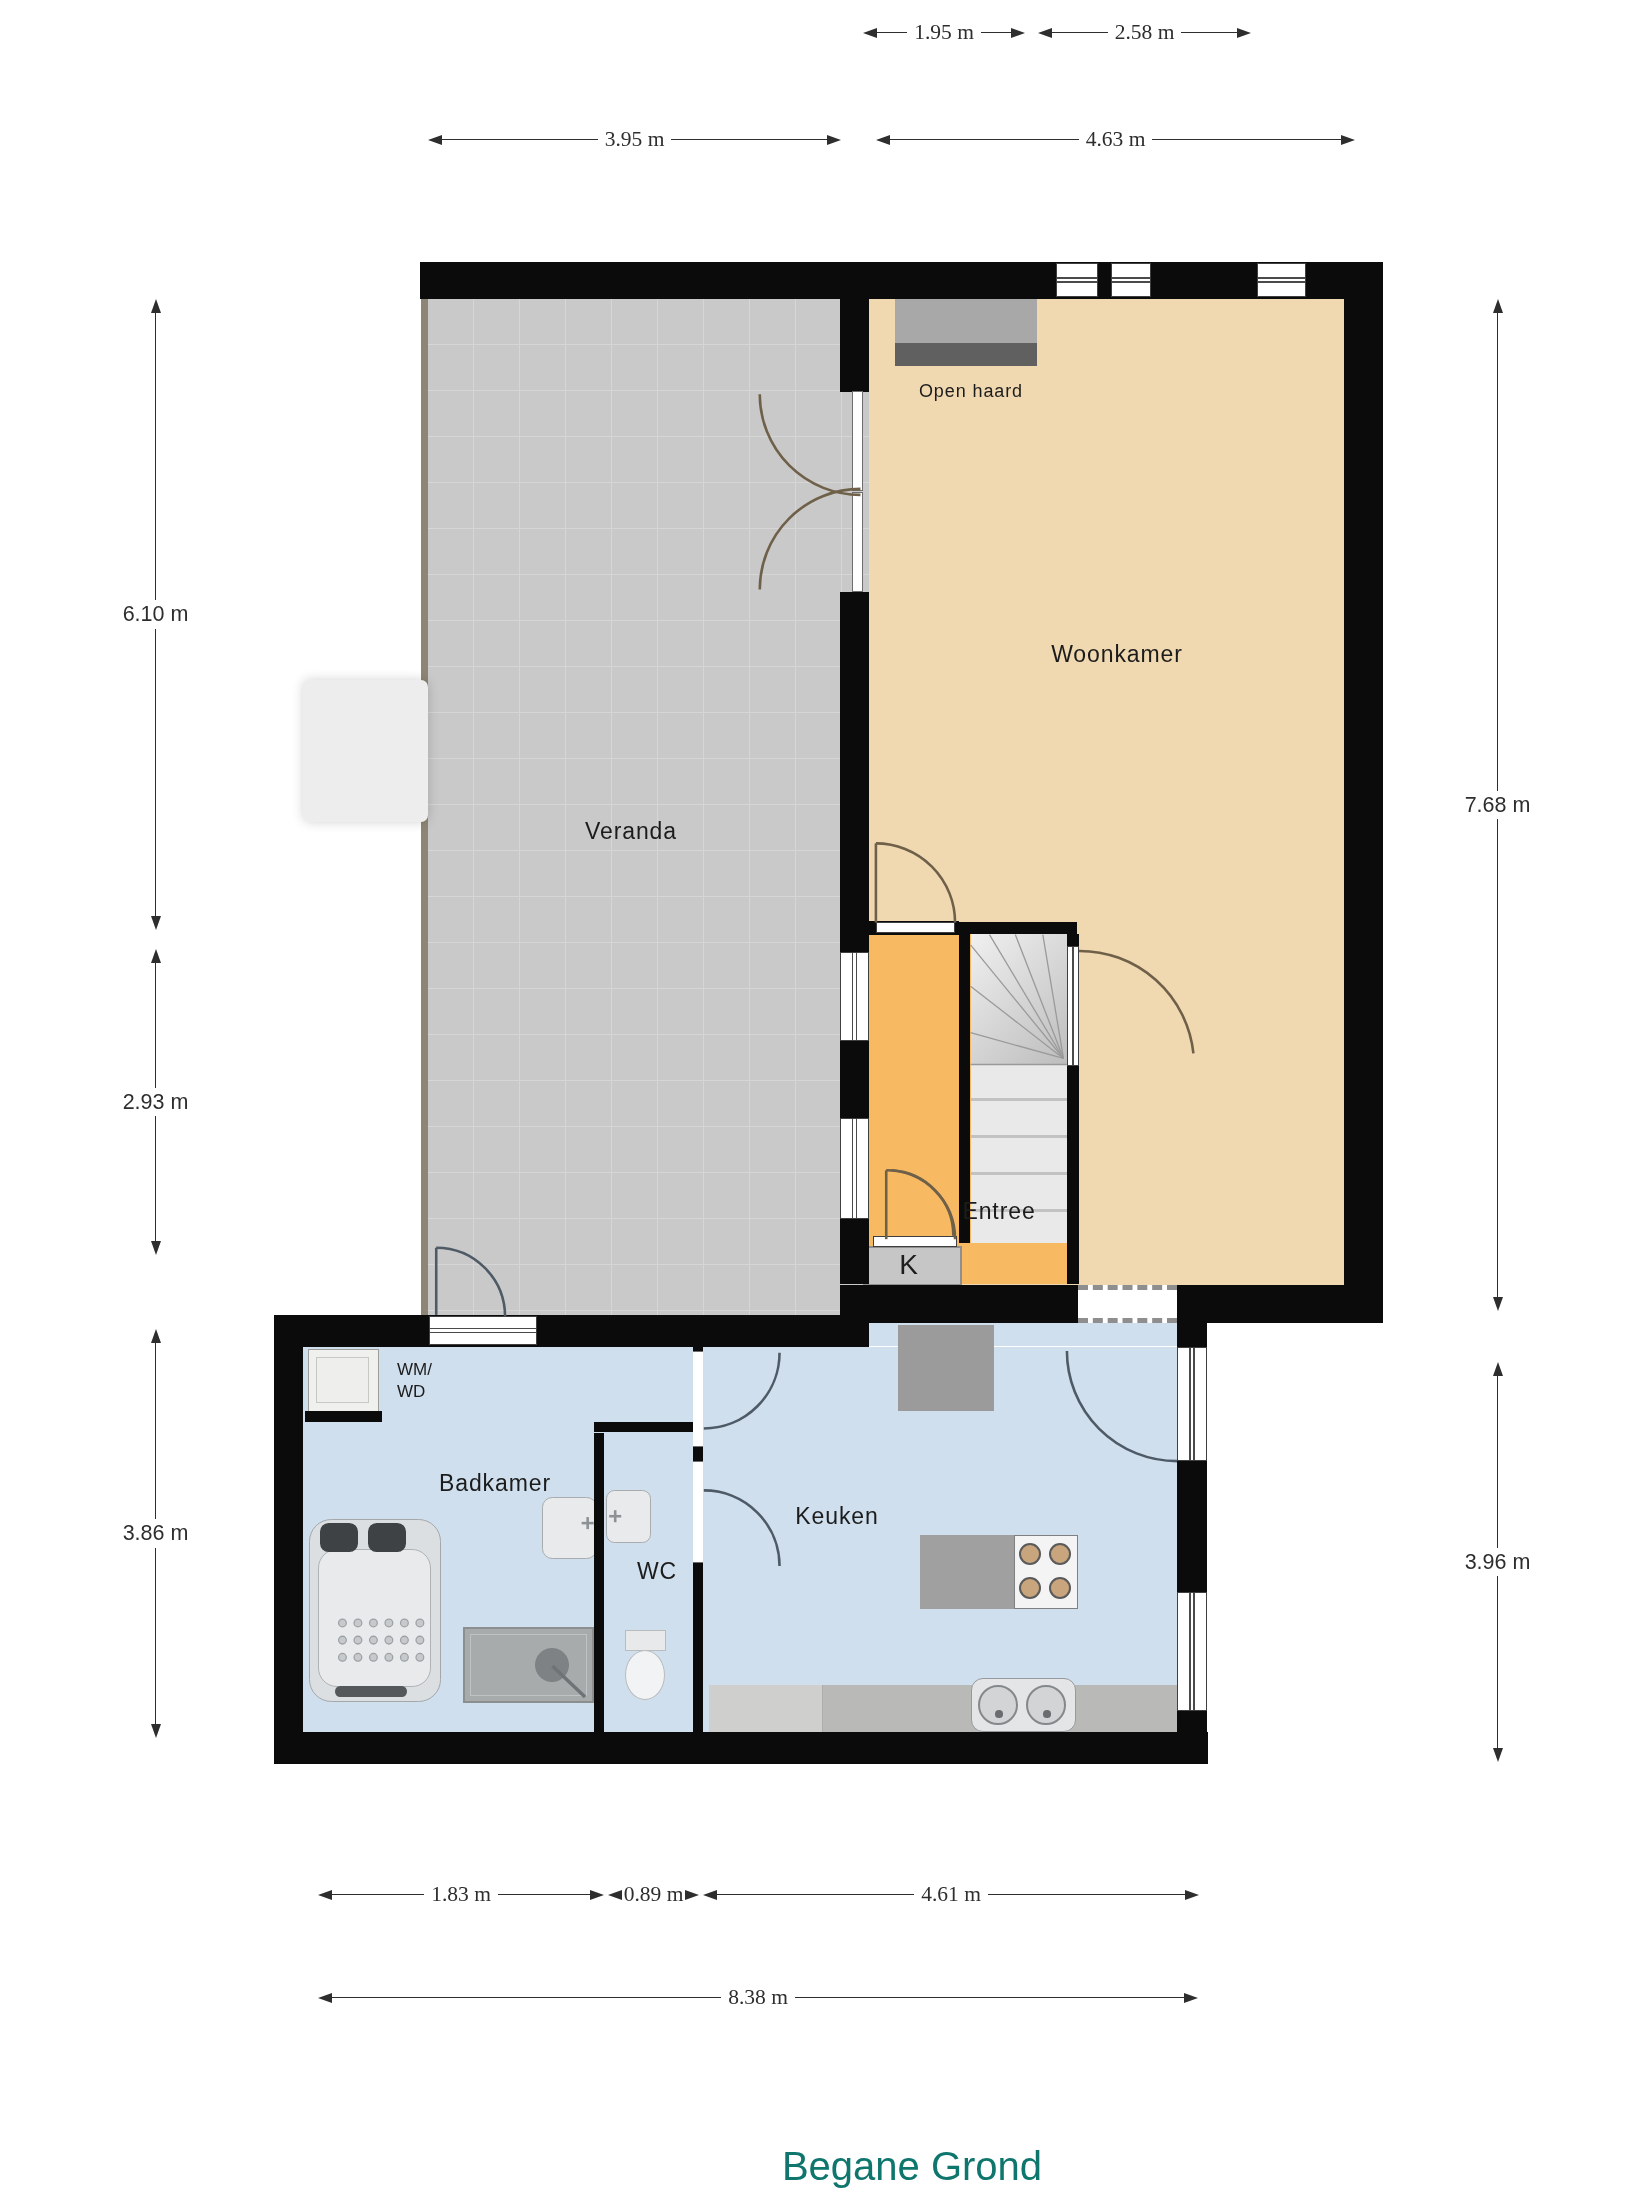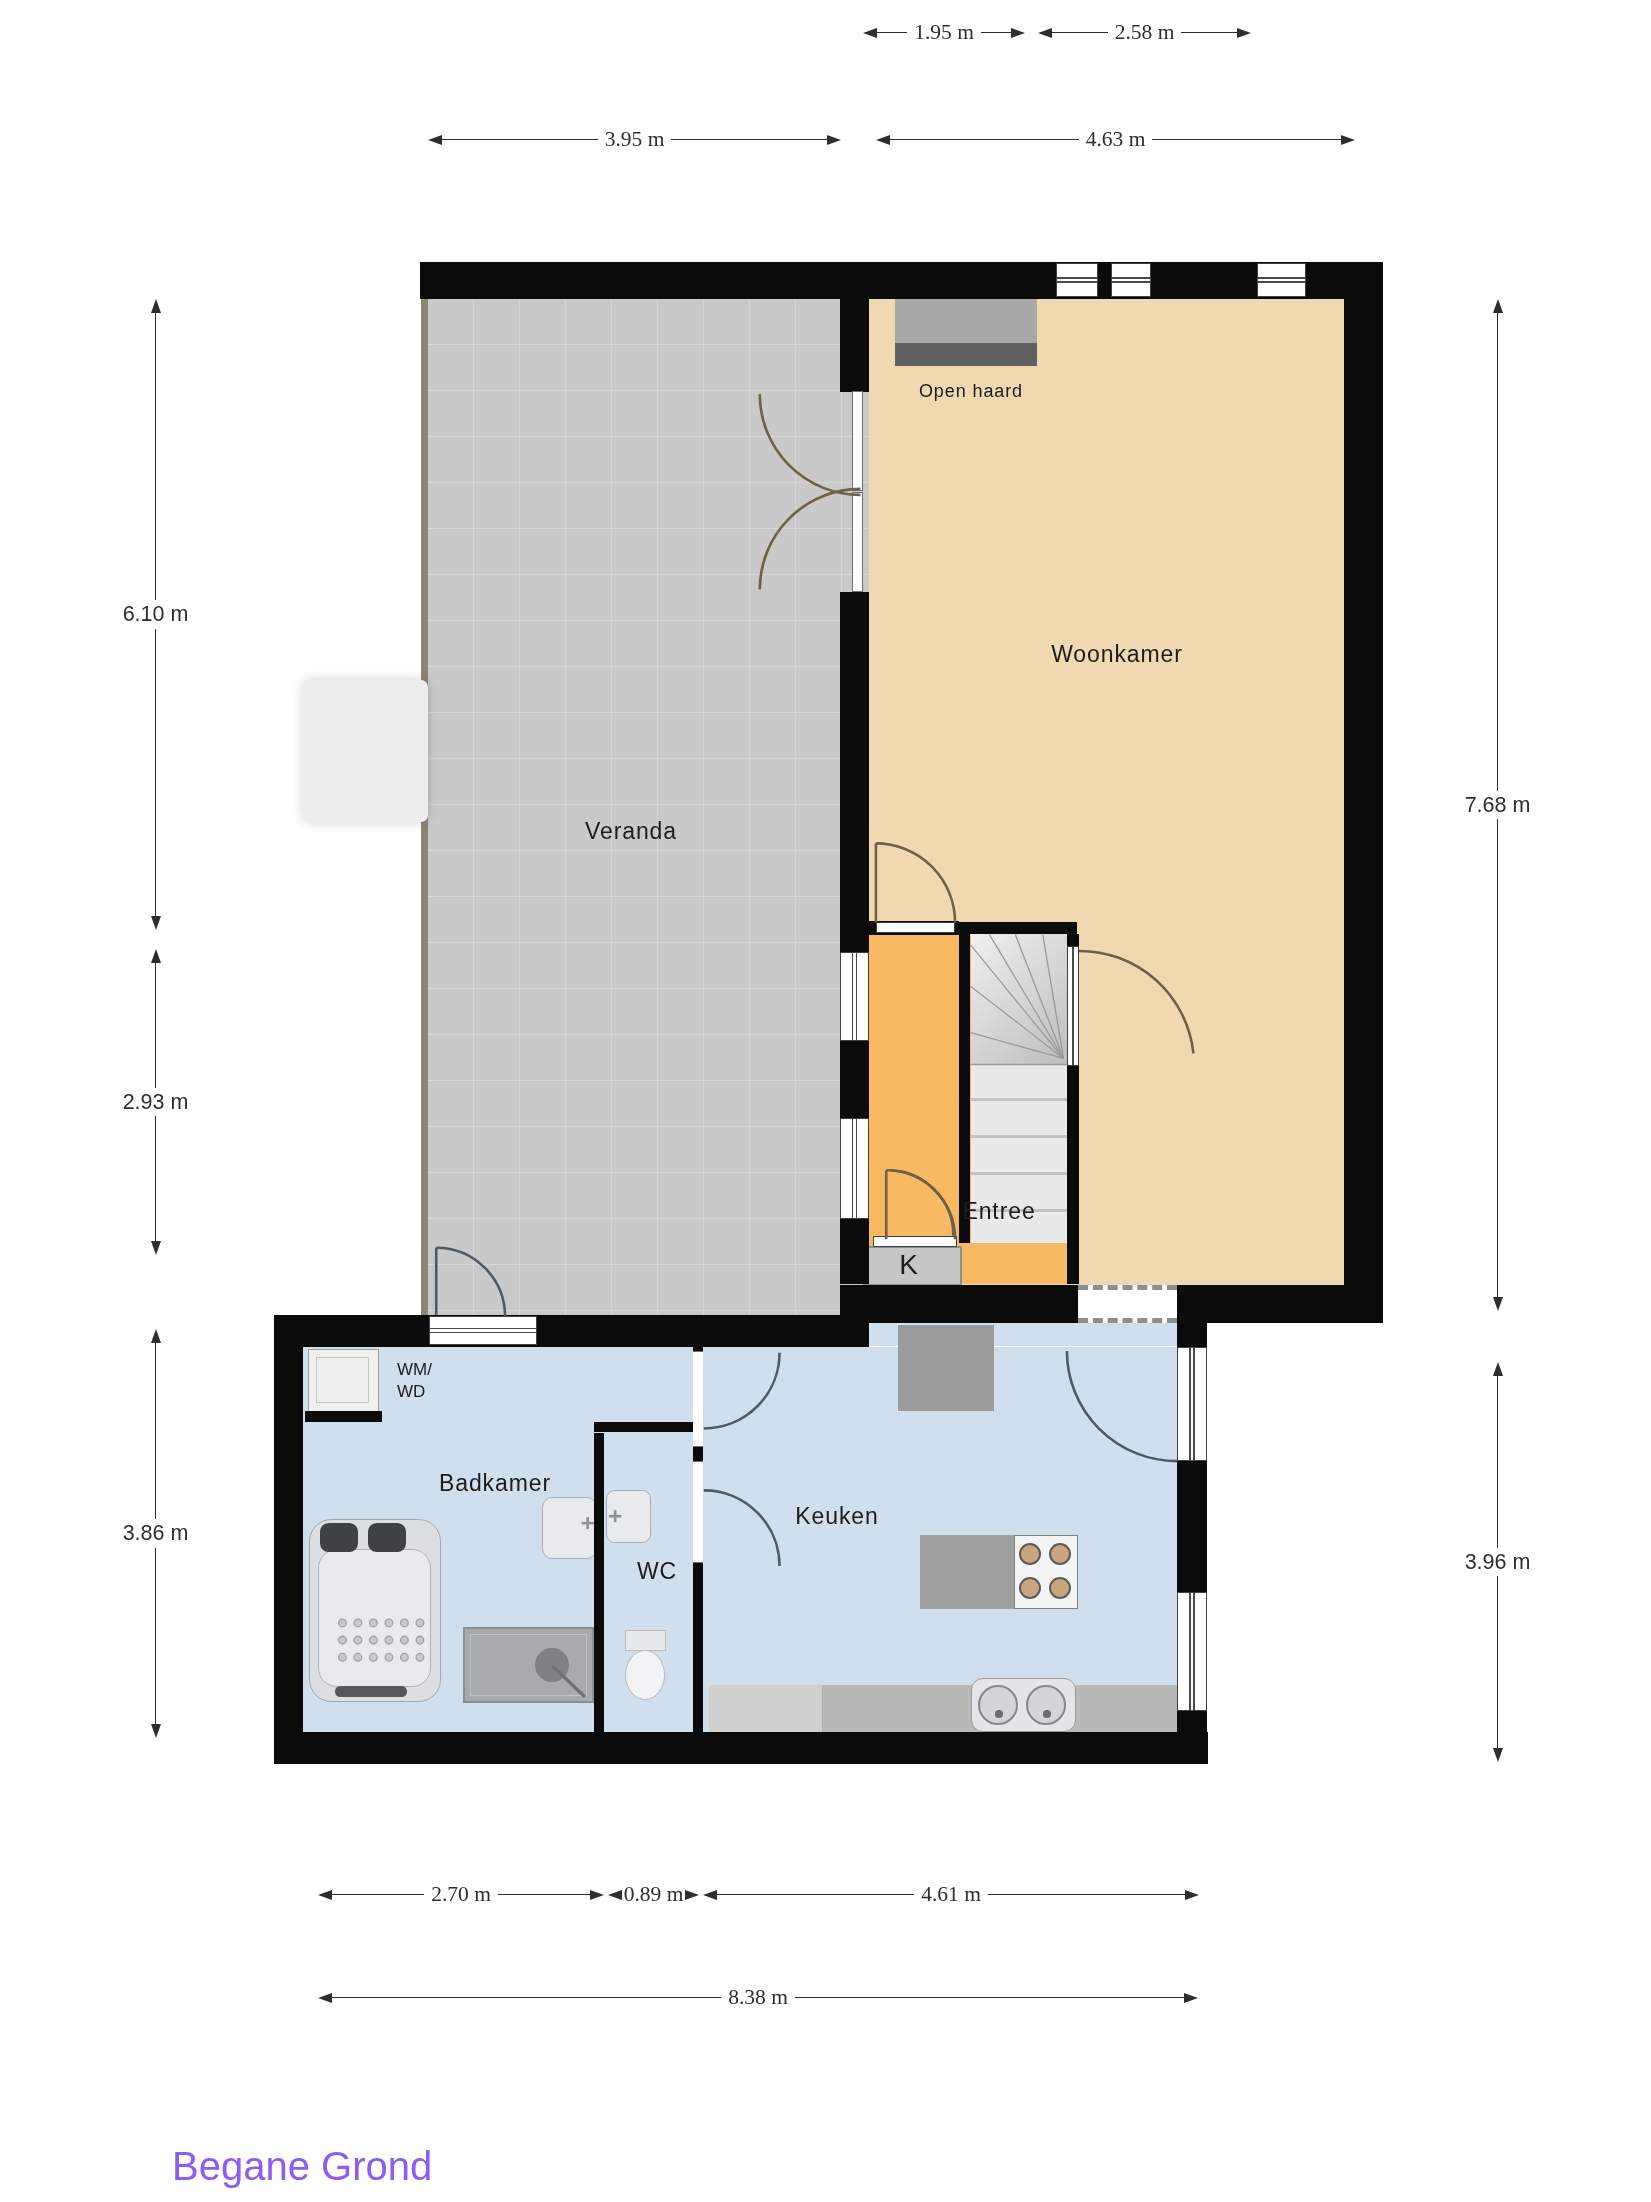--- a/index.html
+++ b/index.html
@@ -270,21 +270,21 @@
     <span class="ah-u"></span>
       <span class="ln"></span>
     <span class="dim-lbl">3.96 m</span>
     <span class="ln"></span>
       <span class="ah-d"></span>
   </div>
 
   <div class="dim-h" style="left:318px;top:1886px;width:286px;">
     <span class="ah-l"></span>
       <span class="ln"></span>
-    <span class="dim-lbl">2.70 m</span>
+    <span class="dim-lbl">1.83 m</span>
     <span class="ln"></span>
       <span class="ah-r"></span>
   </div>
   <div class="dim-h" style="left:608px;top:1886px;width:90px;">
     <span class="ah-l"></span>
       <span class="ln"></span>
     <span class="dim-lbl" style="padding:1.7px 1.7px;">0.89 m</span>
     <span class="ln"></span>
       <span class="ah-r"></span>
   </div>
@@ -297,16 +297,16 @@
   </div>
 
   <div class="dim-h" style="left:318px;top:1989px;width:880px;">
     <span class="ah-l"></span>
       <span class="ln"></span>
     <span class="dim-lbl">8.38 m</span>
     <span class="ln"></span>
       <span class="ah-r"></span>
   </div>
 
-  <div class="abs" style="left:172px;top:2144px;width:1480px;font-size:40px;color:#8b5cf6;">Begane Grond</div>
+  <div class="abs" style="left:172px;top:2144px;width:1480px;text-align:center;font-size:40px;color:#0f766e;">Begane Grond</div>
 
 </div>
 
 
 </body></html>

